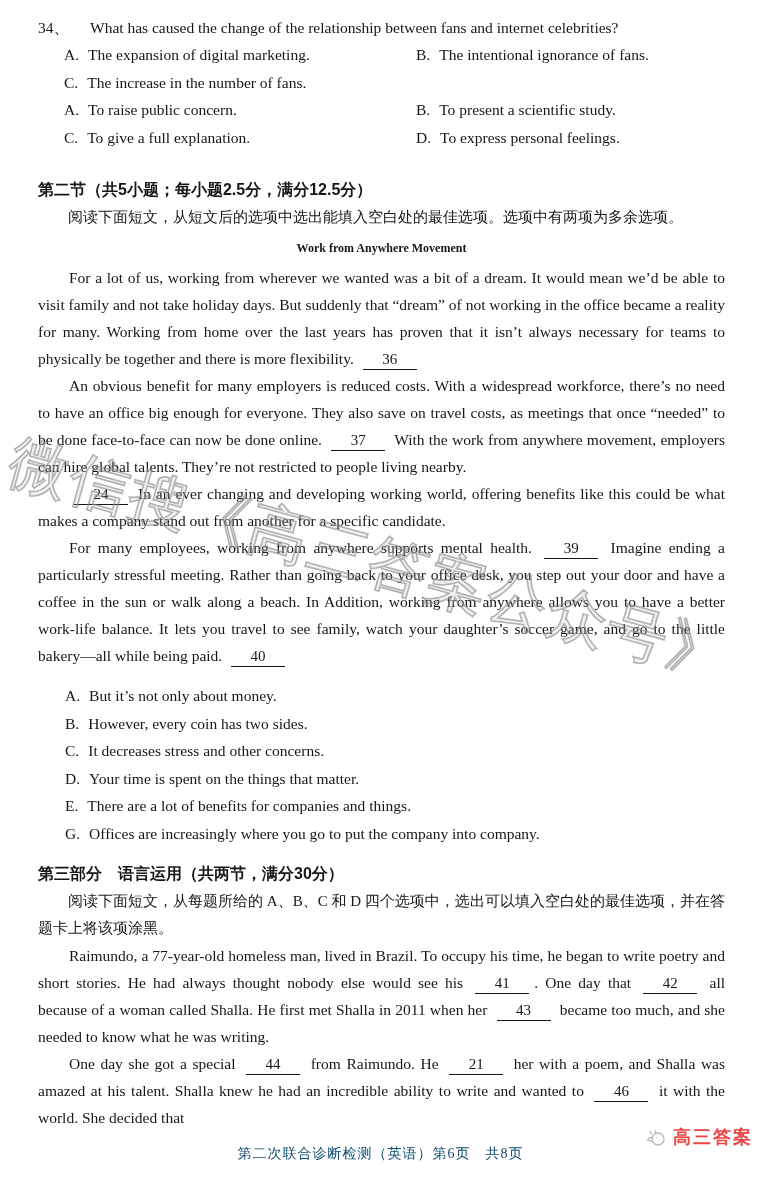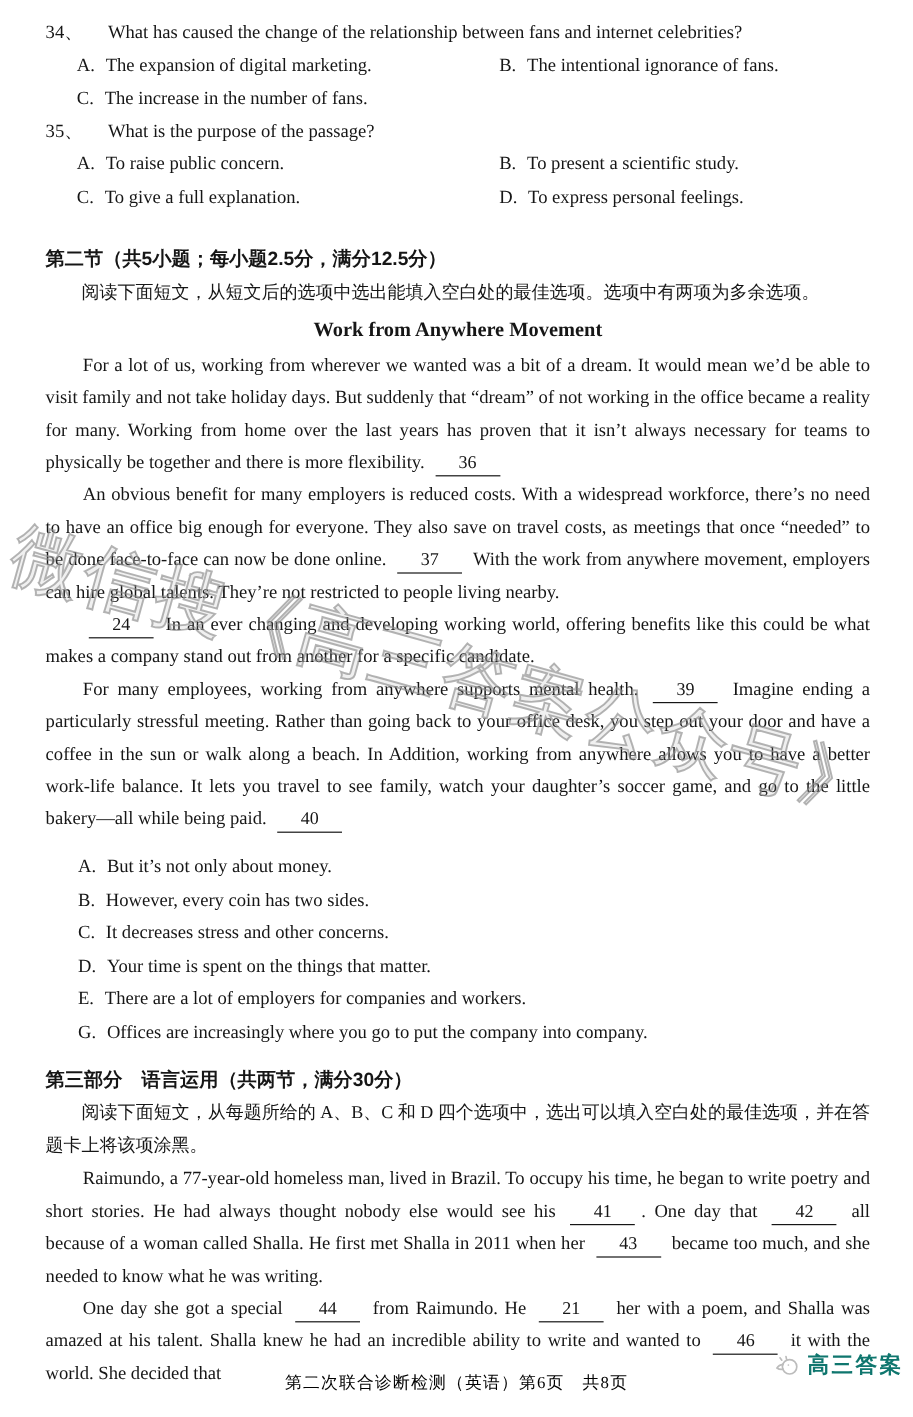--- a/index.html
+++ b/index.html
@@ -38,21 +38,21 @@
   .sec2-h { margin-top: 25px; }
   .instr {
     text-indent: 2em;
     font-size: 15px;
     line-height: 27px;
     text-align: justify;
   }
   .passage-title {
     text-align: center;
     font-weight: 700;
-    font-size: 17px;
+    font-size: 12px;
     line-height: 28px;
     margin: 3px 0 2px 0;
   }
 
   
   .para {
     text-indent: 2em;
     text-align: justify;
     line-height: 27px;
   }
@@ -90,28 +90,28 @@
     white-space: nowrap;
     z-index: 3;
   }
 
   
   .footer {
     position: absolute;
     left: 0; right: 0; bottom: 14px;
     text-align: center;
     font-size: 14px;
-    color: #000000;
+    color: #0c4a6e;
     letter-spacing: 1px;
   }
   .brand {
     position: absolute;
     right: 8px; bottom: 30px;
     display: flex; align-items: center; gap: 4px;
-    color: #0f766e;
+    color: #ef4444;
     font-size: 18px;
     font-weight: 700;
     letter-spacing: 2px;
     font-family: "Liberation Sans", "DejaVu Sans", sans-serif;
   }
   .brand svg { display: block; }
 </style>
 </head>
 <body>
 
@@ -122,24 +122,20 @@
   <div class="qline">
     <span class="qnum">34、</span>
     <span>What has caused the change of the relationship between fans and internet celebrities?</span>
   </div>
   <div class="opts">
     <div class="opt"><span class="olabel">A.</span><span>The expansion of digital marketing.</span></div>
     <div class="opt"><span class="olabel">B.</span><span>The intentional ignorance of fans.</span></div>
     <div class="opt"><span class="olabel">C.</span><span>The increase in the number of fans.</span></div>
   </div>
 
-  <div class="qline">
-    <span class="qnum">35、</span>
-    <span>What is the purpose of the passage?</span>
-  </div>
   <div class="opts">
     <div class="opt"><span class="olabel">A.</span><span>To raise public concern.</span></div>
     <div class="opt"><span class="olabel">B.</span><span>To present a scientific study.</span></div>
     <div class="opt"><span class="olabel">C.</span><span>To give a full explanation.</span></div>
     <div class="opt"><span class="olabel">D.</span><span>To express personal feelings.</span></div>
   </div>
 
   <div class="h sec2-h">第二节（共5小题；每小题2.5分，满分12.5分）</div>
   <p class="instr">阅读下面短文，从短文后的选项中选出能填入空白处的最佳选项。选项中有两项为多余选项。</p>
   <div class="passage-title">Work from Anywhere Movement</div>
@@ -147,21 +143,21 @@
   <p class="para">For a lot of us, working from wherever we wanted was a bit of a dream. It would mean we’d be able to visit family and not take holiday days. But suddenly that “dream” of not working in the office became a reality for many. Working from home over the last years has proven that it isn’t always necessary for teams to physically be together and there is more flexibility. <span class="blank">36</span></p>
   <p class="para">An obvious benefit for many employers is reduced costs. With a widespread workforce, there’s no need to have an office big enough for everyone. They also save on travel costs, as meetings that once “needed” to be done face-to-face can now be done online. <span class="blank">37</span> With the work from anywhere movement, employers can hire global talents. They’re not restricted to people living nearby.</p>
   <p class="para"><span class="blank">24</span> In an ever changing and developing working world, offering benefits like this could be what makes a company stand out from another for a specific candidate.</p>
   <p class="para">For many employees, working from anywhere supports mental health. <span class="blank">39</span> Imagine ending a particularly stressful meeting. Rather than going back to your office desk, you step out your door and have a coffee in the sun or walk along a beach. In Addition, working from anywhere allows you to have a better work-life balance. It lets you travel to see family, watch your daughter’s soccer game, and go to the little bakery—all while being paid. <span class="blank">40</span></p>
 
   <ul class="choices">
     <li><span class="olabel">A.</span><span>But it’s not only about money.</span></li>
     <li><span class="olabel">B.</span><span>However, every coin has two sides.</span></li>
     <li><span class="olabel">C.</span><span>It decreases stress and other concerns.</span></li>
     <li><span class="olabel">D.</span><span>Your time is spent on the things that matter.</span></li>
-    <li><span class="olabel">E.</span><span>There are a lot of employers for companies and workers.</span></li>
+    <li><span class="olabel">E.</span><span>There are a lot of benefits for companies and things.</span></li>
     <li><span class="olabel">G.</span><span>Offices are increasingly where you go to put the company into company.</span></li>
   </ul>
 
   <div class="h sec3-h1">第三部分　语言运用（共两节，满分30分）</div>
   <p class="instr">阅读下面短文，从每题所给的 A、B、C 和 D 四个选项中，选出可以填入空白处的最佳选项，并在答题卡上将该项涂黑。</p>
 
   <p class="para">Raimundo, a 77-year-old homeless man, lived in Brazil. To occupy his time, he began to write poetry and short stories. He had always thought nobody else would see his <span class="blank">41</span>. One day that <span class="blank">42</span> all because of a woman called Shalla. He first met Shalla in 2011 when her <span class="blank">43</span> became too much, and she needed to know what he was writing.</p>
   <p class="para">One day she got a special <span class="blank">44</span> from Raimundo. He <span class="blank">21</span> her with a poem, and Shalla was amazed at his talent. Shalla knew he had an incredible ability to write and wanted to <span class="blank">46</span> it with the world. She decided that</p>
 
   <div class="brand">

